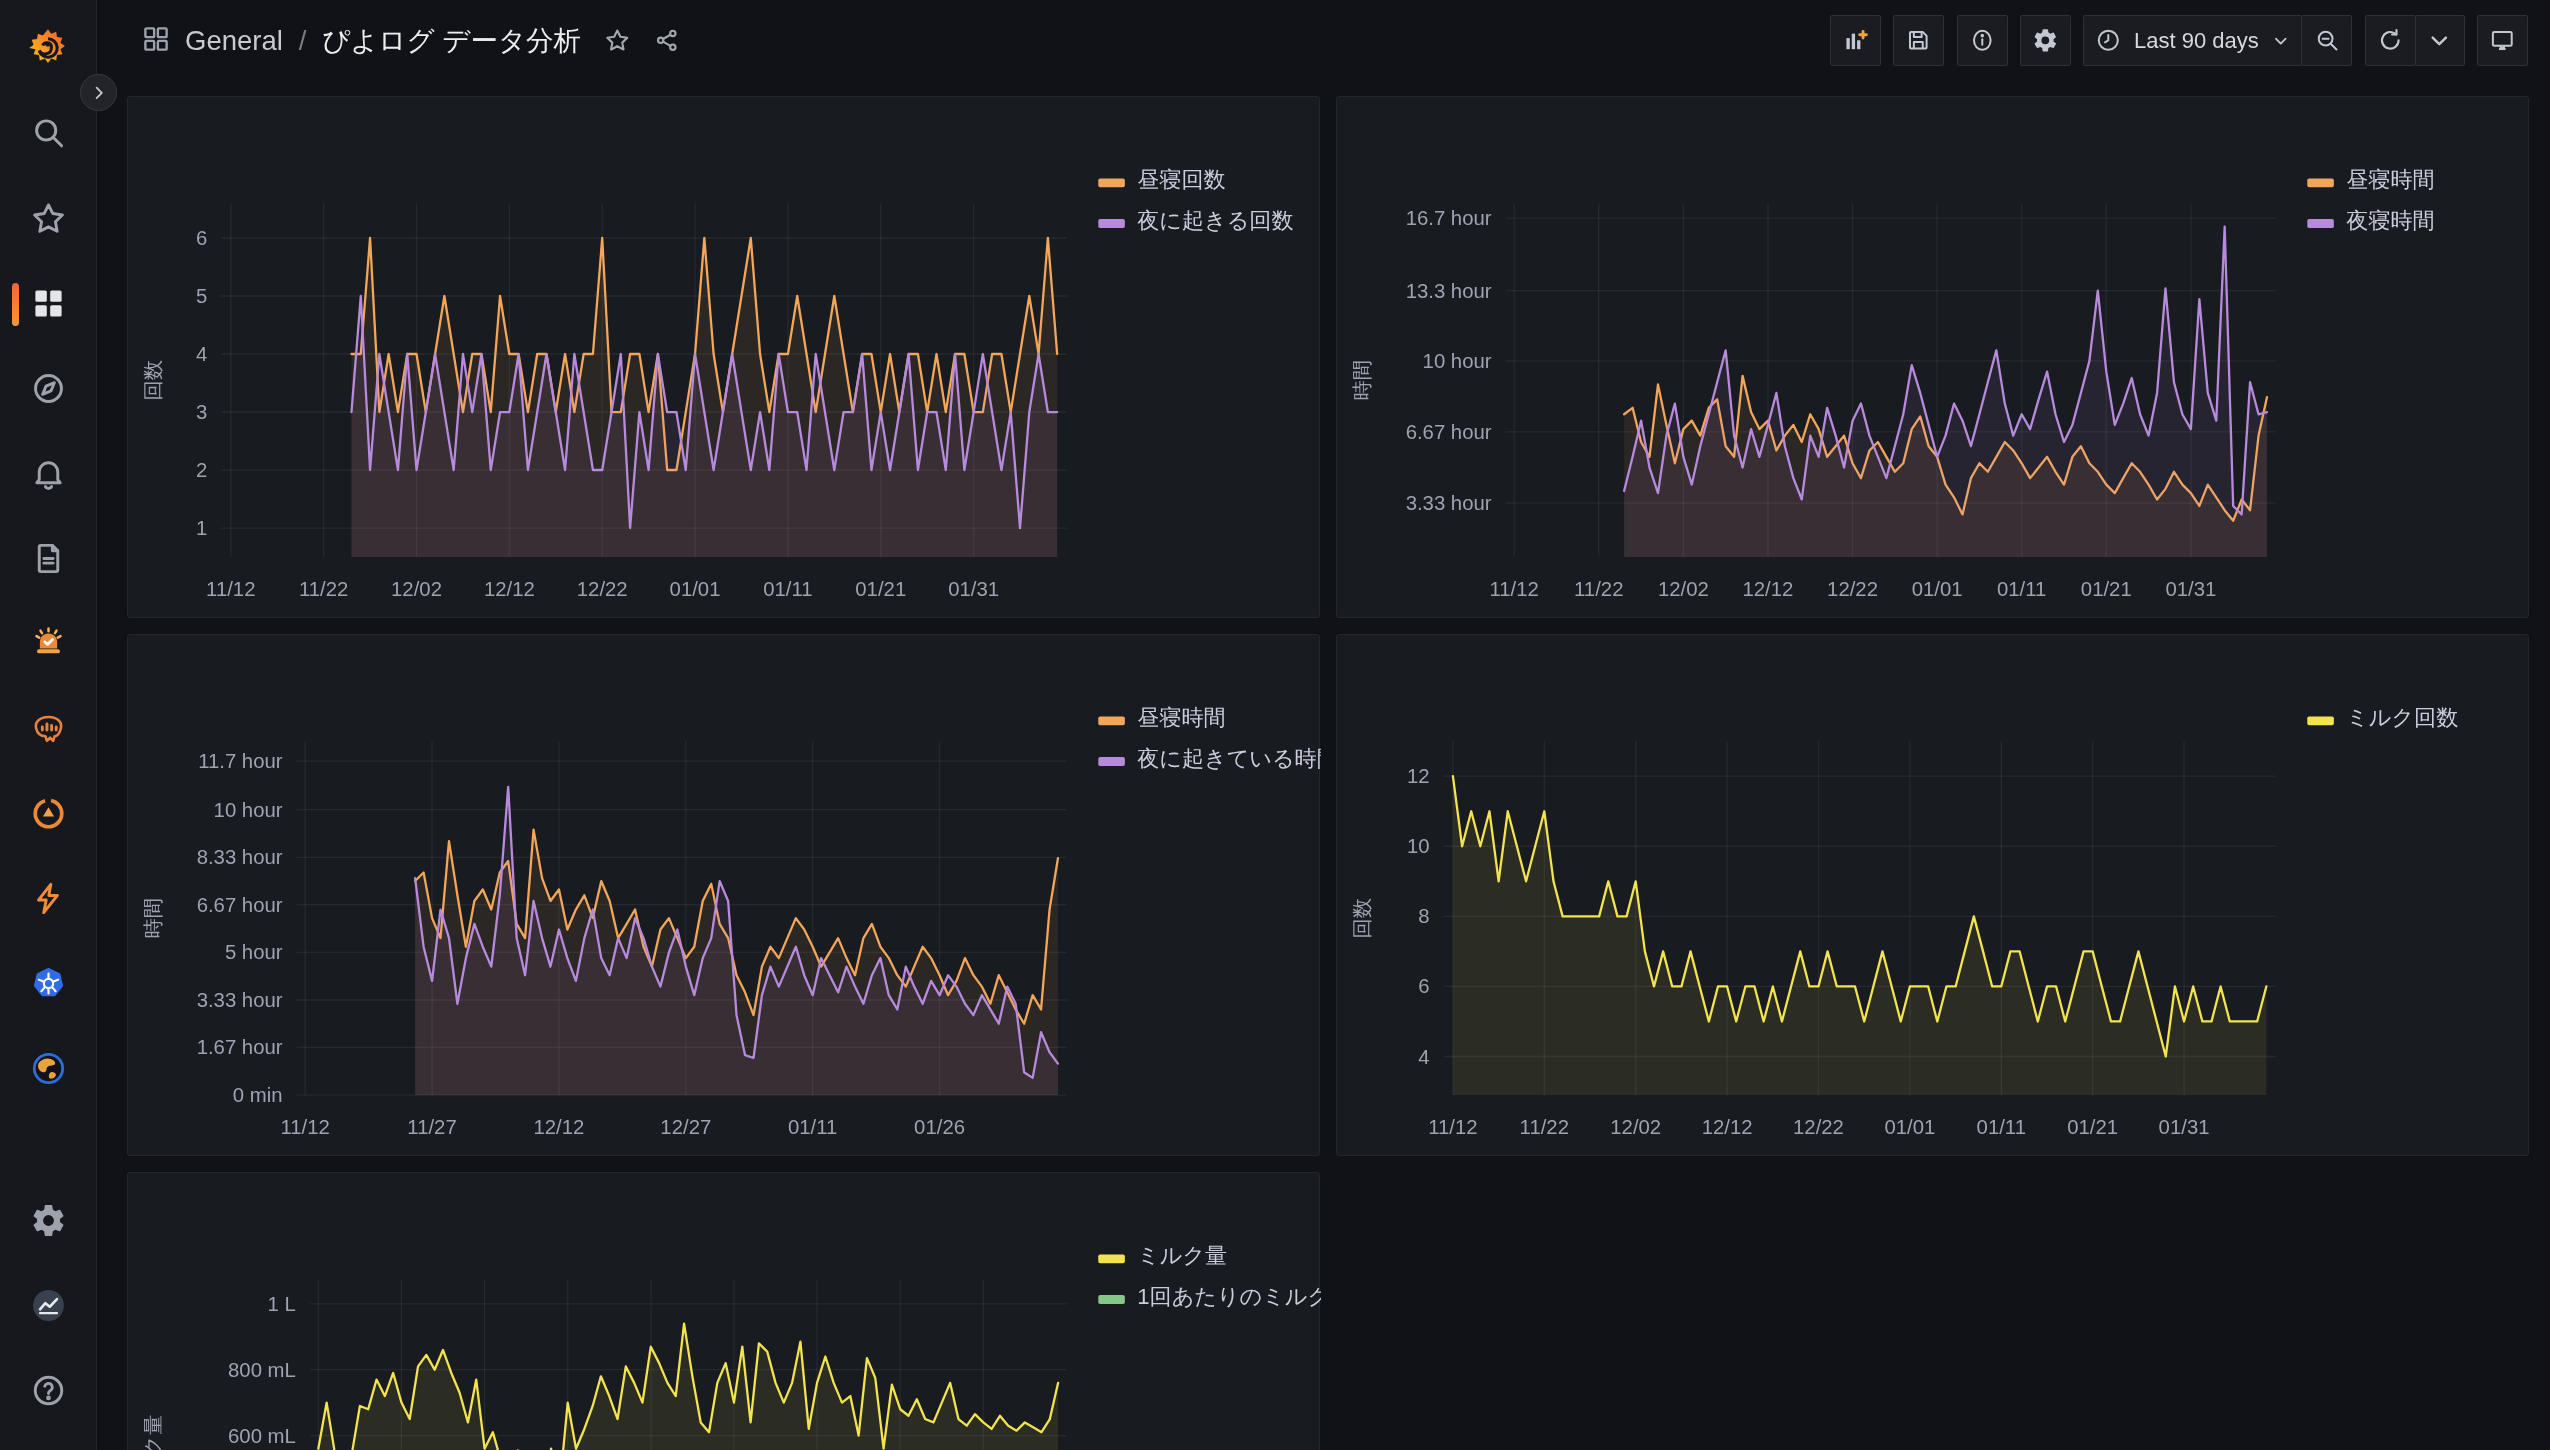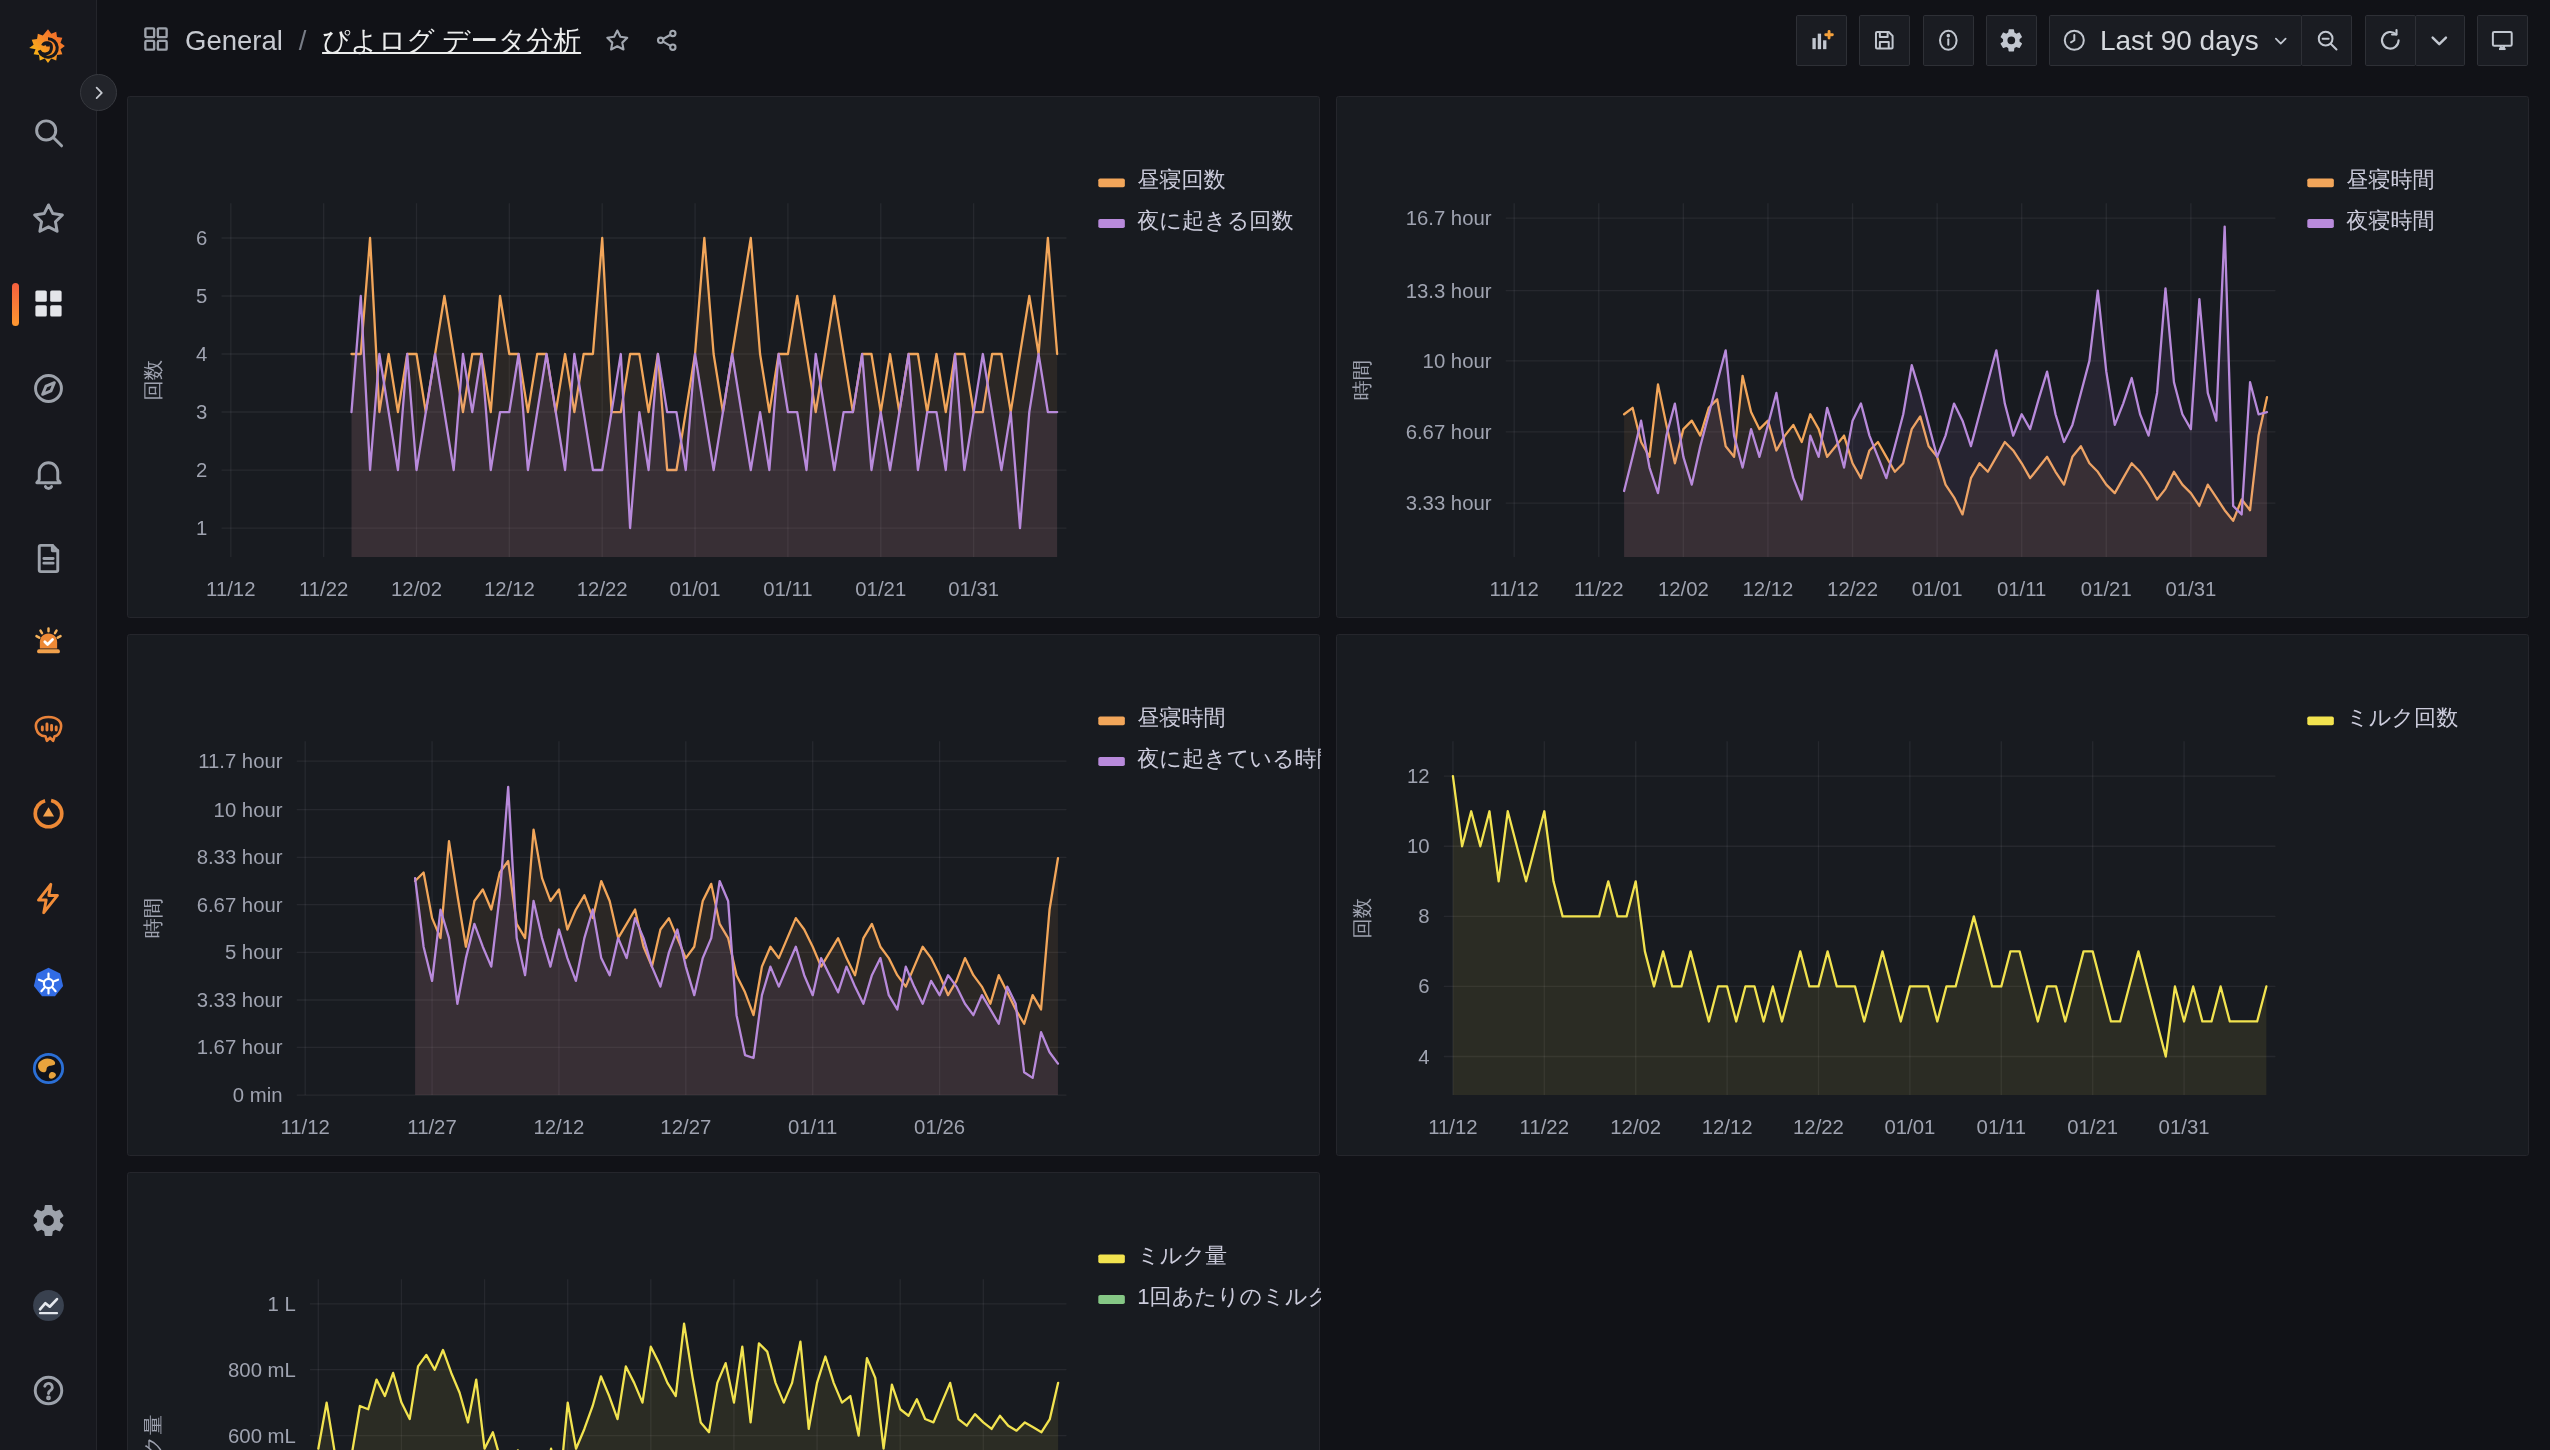--- a/index.html
+++ b/index.html
@@ -19,30 +19,30 @@
   #expand-btn { position:absolute; left:80px; top:74px; width:37px; height:37px; border-radius:50%;
     background:#22242a; border:0.9px solid #37393f; color:#c7cad1; display:flex; align-items:center;
     justify-content:center; font-size:23px; cursor:pointer; z-index:9; }
   
   #header { position:absolute; left:97px; top:0; right:0; height:81px; display:flex;
     align-items:center; padding:0 22px 0 44px; background:#111217; }
   .crumb-icon svg { width:30px; height:30px; }
   #breadcrumb { display:flex; align-items:center; gap:14px; }
   .crumb-section { color:#c7cad1; font-size:27.5px; }
   .crumb-sep { color:#787d87; font-size:27.5px; padding:0 1.8px; }
-  .crumb-title { color:#eceded; font-size:27.5px; font-weight:500;text-decoration:underline; }
+  .crumb-title { color:#eceded; font-size:27.5px; font-weight:500; }
   .hdr-ic { margin-left:23px; display:flex; align-items:center; cursor:pointer; }
   .hdr-ic svg { width:26.6px; height:26.6px; }
   #toolbar { margin-left:auto; display:flex; align-items:center; }
   .tbtn { height:51px; min-width:51px; background:#1a1c22; border:0.9px solid #2e3036; border-radius:1.8px;
     display:flex; align-items:center; justify-content:center; color:#c2c7d0; cursor:pointer; padding:0 10.6px; }
   .tbtn svg { width:26.6px; height:26.6px; }
   .tgap { width:12.4px; }
   .tjoin { margin-left:-0.9px; }
-  #time-range-btn { gap:12.4px; font-size:28px; color:#d5d8dd; white-space:nowrap; }
+  #time-range-btn { gap:12.4px; font-size:22px; color:#d5d8dd; white-space:nowrap; }
   #time-range-btn .chev svg { width:19.5px; height:19.5px; }
   
   #dashboard { position:absolute; left:127px; top:96px; width:2402px;
     display:grid; grid-template-columns:1193px 1193px; gap:16px; grid-auto-rows:522px; }
   .panel { position:relative; background:#181b20; border:0.9px solid #25262c; border-radius:2.7px; }
   .panel-title { position:absolute; top:17.7px; left:0; width:100%; text-align:center;
     color:#dedfe3; font-size:24px; cursor:pointer; z-index:2; }
   .panel-title.link { text-decoration:underline; }
   .panel svg.chart { position:absolute; left:0; top:0; }
 </style>

